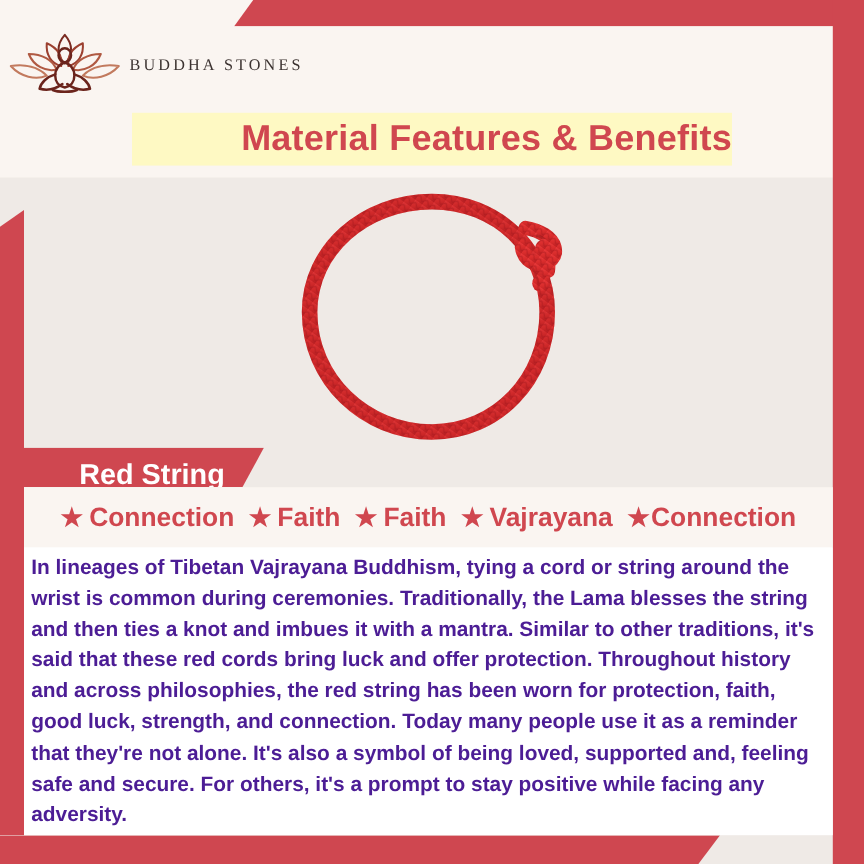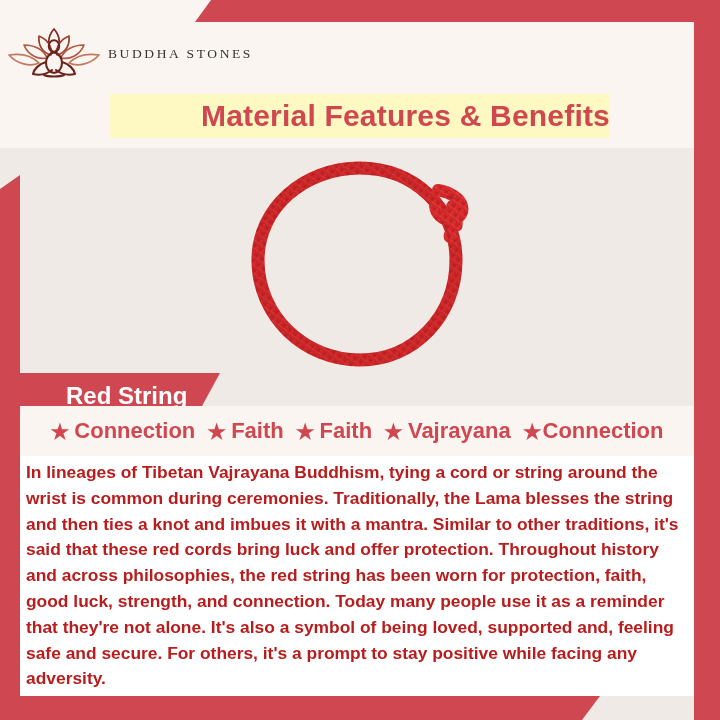--- a/index.html
+++ b/index.html
@@ -80,21 +80,21 @@
   .benefit .star{font-size:21px;line-height:1;margin-right:5px;}
   .benefit.tight .star{margin-right:1px;}
 
   
   .text-panel{
     position:absolute;left:20px;top:456px;width:674px;height:240px;
     background:#ffffff;padding:4px 0 0 0;box-sizing:border-box;
   }
   .body-text{
     margin:0;padding:0 14px 0 6px;
-    font-size:17.4px;line-height:25.8px;color:#b91c1c;
+    font-size:17.4px;line-height:25.8px;color:#4c1d95;
     font-weight:bold;text-align:left;
   }
 </style>
 </head>
 <body>
 
 <div class="stage">
 
   <div class="bg-upper"></div>
   <div class="bg-lower"></div>

